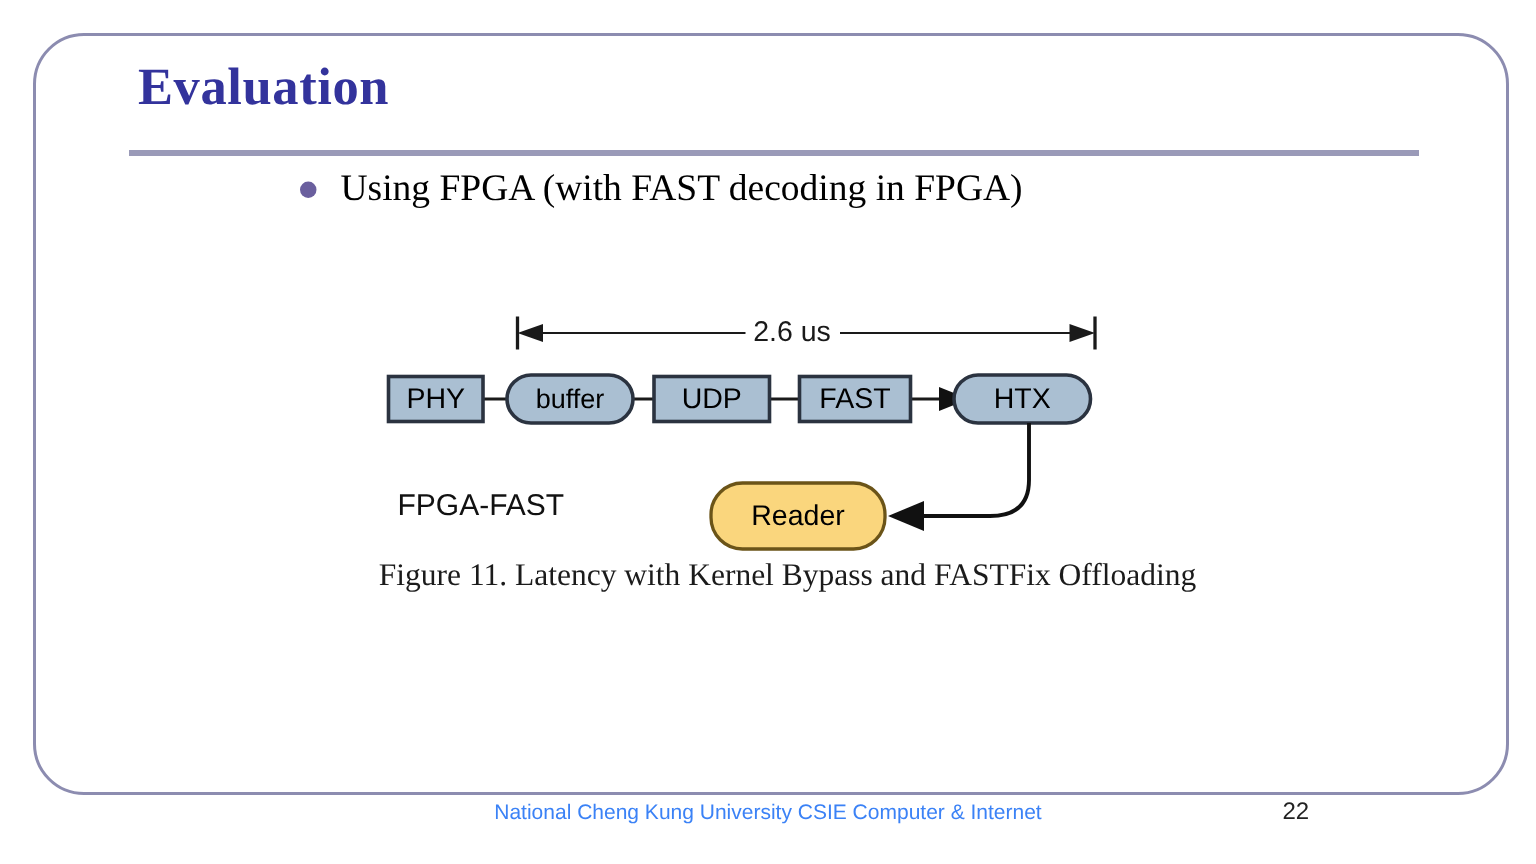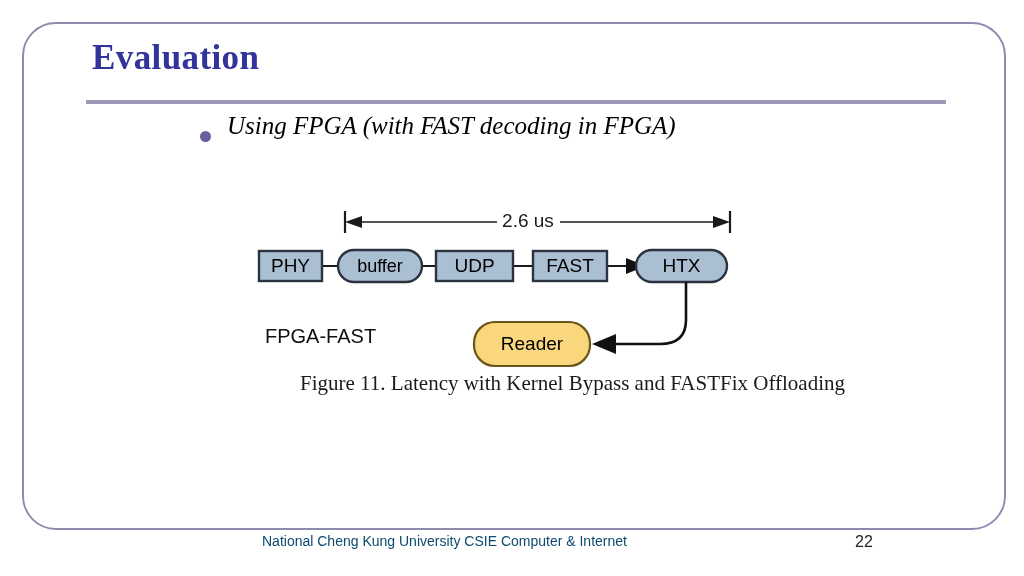--- a/index.html
+++ b/index.html
@@ -52,22 +52,21 @@
     height: 4px;
     background: #9a9ab8;
   }
 
   
   #bullet-row {
     position: absolute;
     left: 200px;
     top: 110px;
     display: flex;
-    align-items: flex-end;
-    font-style: italic;
+    align-items: flex-start;
   }
   #bullet-dot {
     width: 11px;
     height: 11px;
     border-radius: 50%;
     background: #6a5f9e;
     margin-top: 11px;
     margin-right: 16px;
     flex: none;
   }
@@ -122,35 +121,35 @@
   
   #figure-caption {
     position: absolute;
     left: 205px;
     top: 370px;
     width: 640px;
     font-family: "Liberation Serif", serif;
     font-size: 21px;
     line-height: 26px;
     color: #1b1b1b;
-    text-align: right;
+    text-align: center;
     white-space: nowrap;
   }
 
   
   #footer-text {
     position: absolute;
     left: 262px;
     top: 531px;
     width: 500px;
-    text-align: left;
+    text-align: center;
     font-family: "Liberation Sans", sans-serif;
     font-size: 14px;
     line-height: 21px;
-    color: #0c4a6e;
+    color: #3b82f6;
   }
   #page-number {
     position: absolute;
     left: 836px;
     top: 533px;
     font-family: "Liberation Sans", sans-serif;
     font-size: 16px;
     color: #222222;
     margin-left: 19px;
   }

